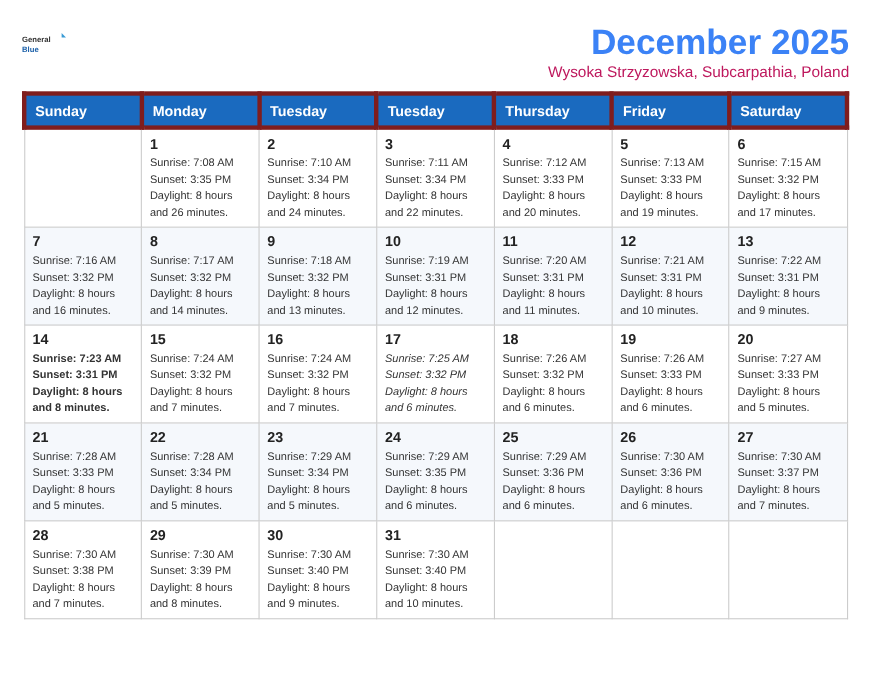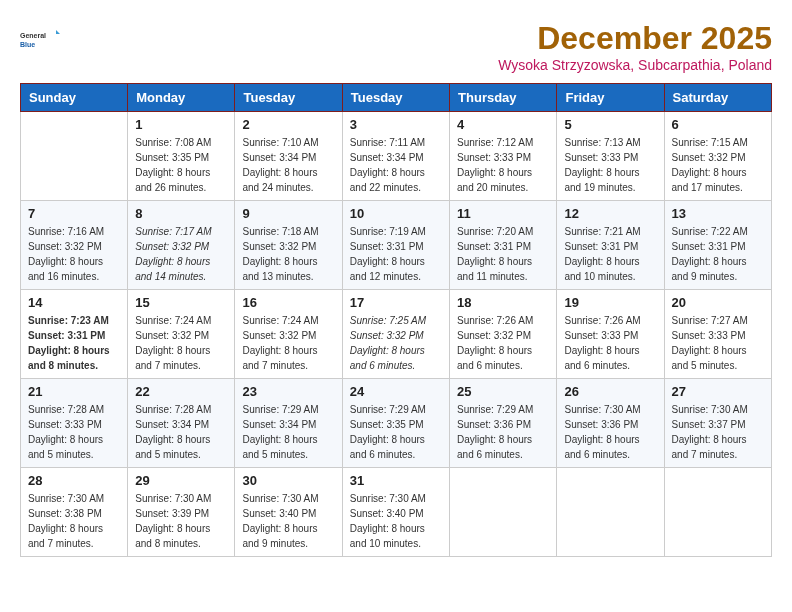--- a/index.html
+++ b/index.html
@@ -20,39 +20,39 @@
       display: flex;
       align-items: center;
       gap: 4px;
     }
     .title-block {
       text-align: right;
     }
     .month-title {
       font-size: 32px;
       font-weight: bold;
-      color: #a16207;
+      color: #3b82f6;
     }
     .location-title {
       font-size: 14px;
       color: #be185d;
     }
     .calendar {
       width: 100%;
       border-collapse: collapse;
       border: 1px solid #ccc;
     }
     .calendar th {
       background: #1a6abf;
       color: #fff;
       font-size: 13px;
       font-weight: bold;
       padding: 6px 8px;
       text-align: left;
-      border: 1px solid #7f1d1d;
+      border: 4px solid #7f1d1d;
     }
     .calendar td {
       vertical-align: top;
       border: 1px solid #ccc;
       padding: 5px 7px;
       width: 108px;
       min-height: 80px;
       font-size: 10px;
       color: #333;
     }
@@ -151,21 +151,21 @@
       <tr>
         <td>
           <div class="day-num">7</div>
           <div class="day-info" style="white-space: pre-line;">Sunrise: 7:16 AM
 Sunset: 3:32 PM
 Daylight: 8 hours
 and 16 minutes.</div>
         </td>
         <td>
           <div class="day-num">8</div>
-          <div class="day-info" style="white-space: pre-line; font-style: italic;">Sunrise: 7:17 AM
+          <div class="day-info" style="white-space: pre-line;">Sunrise: 7:17 AM
 Sunset: 3:32 PM
 Daylight: 8 hours
 and 14 minutes.</div>
         </td>
         <td>
           <div class="day-num">9</div>
           <div class="day-info" style="white-space: pre-line;">Sunrise: 7:18 AM
 Sunset: 3:32 PM
 Daylight: 8 hours
 and 13 minutes.</div>

